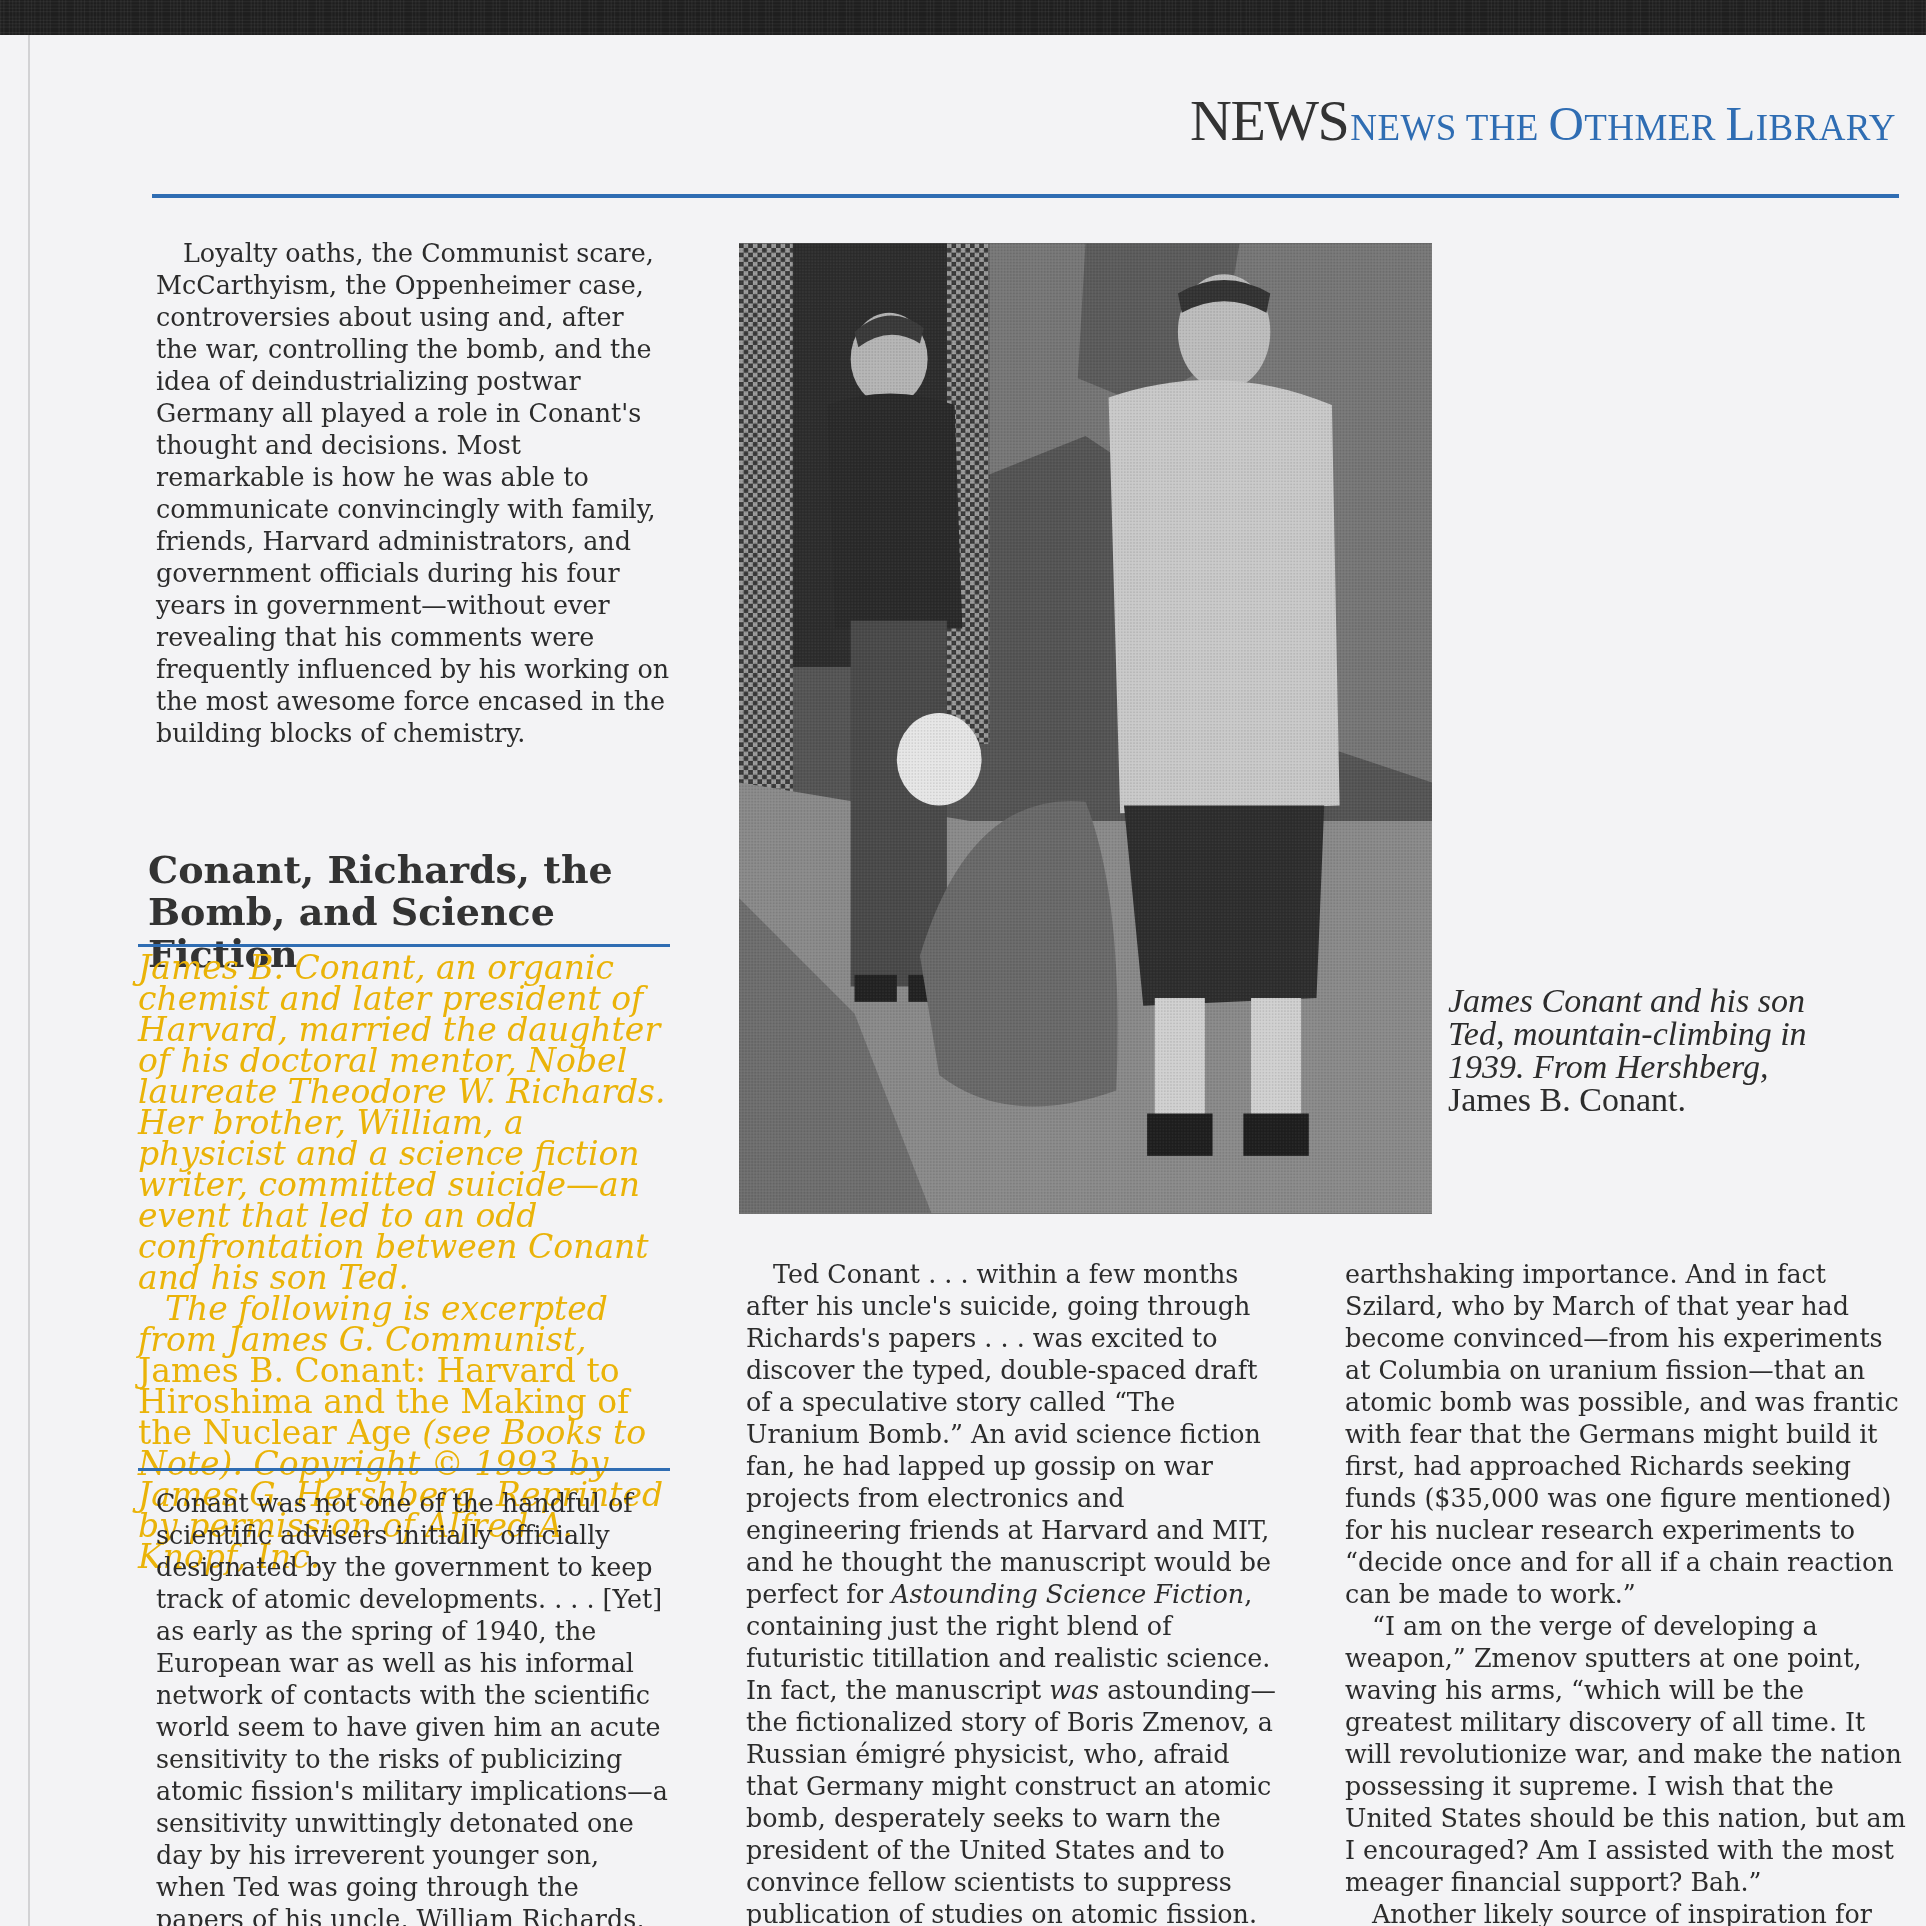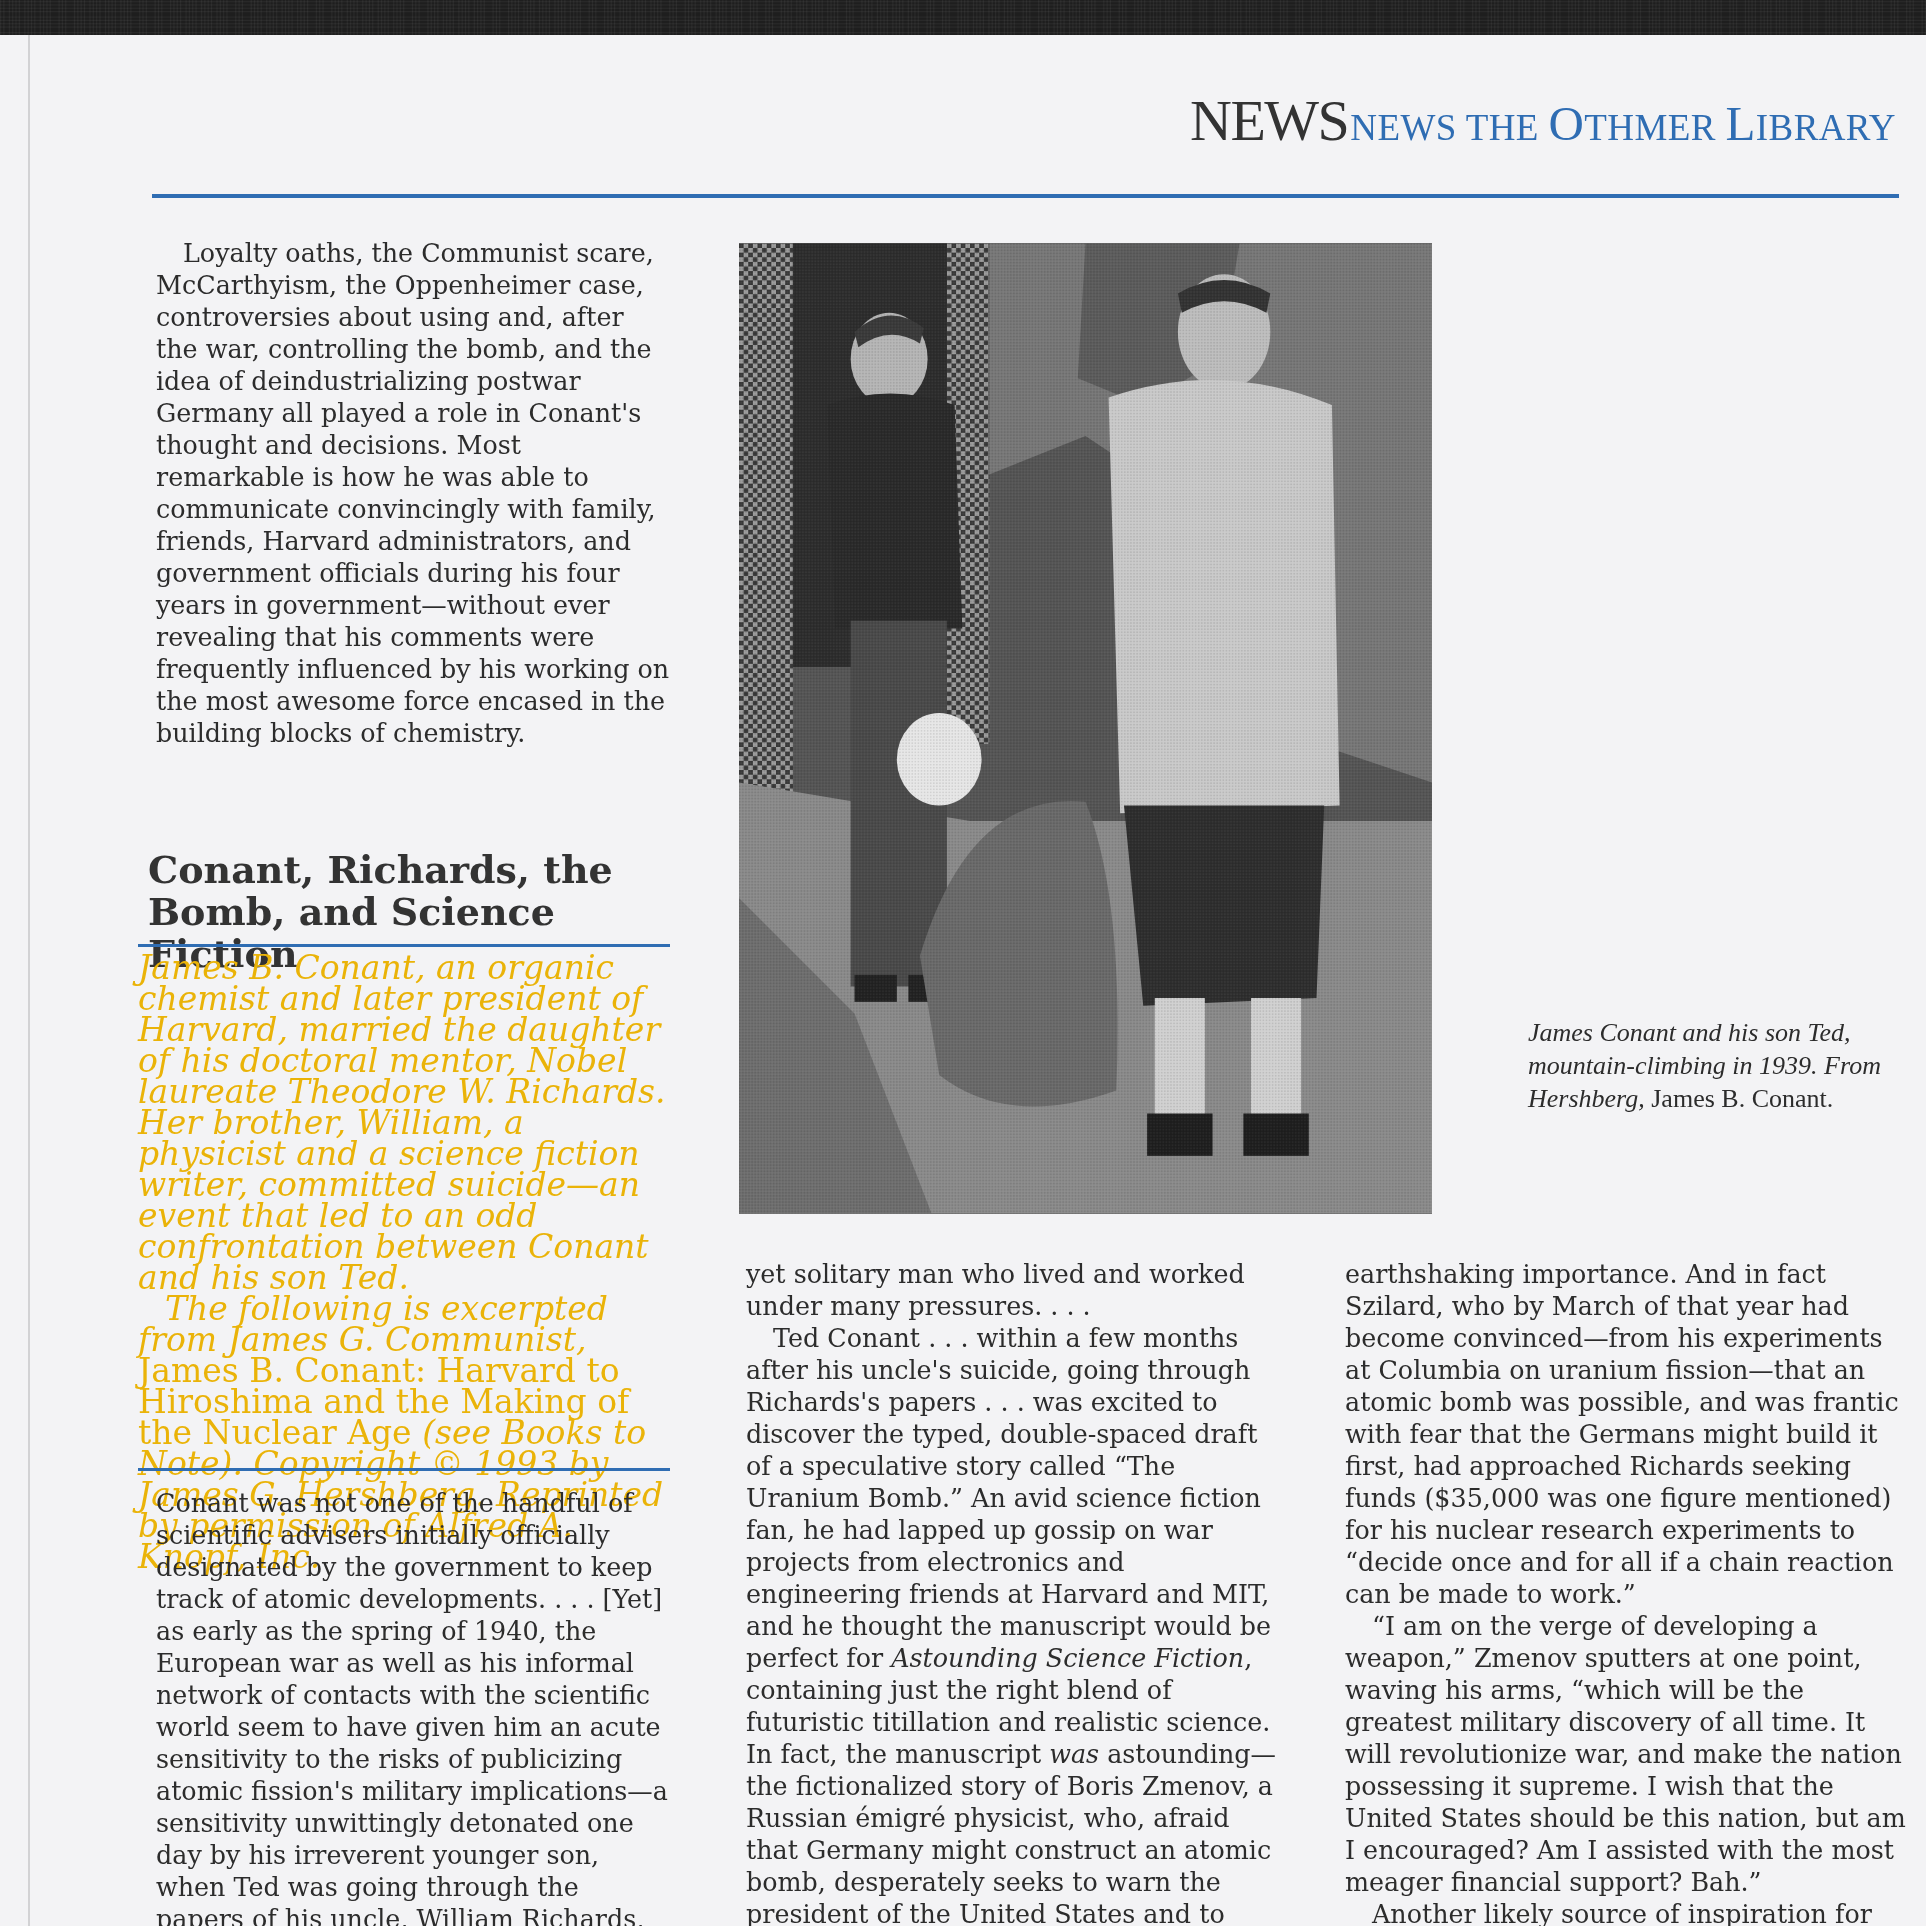--- a/index.html
+++ b/index.html
@@ -129,28 +129,27 @@
       top: 243px;
       width: 693px;
       height: 971px;
       background: #6c6c6c;
       overflow: hidden;
     }
     .photo svg { display: block; }
 
     .caption {
       position: absolute;
-      left: 1528px;
+      left: 1448px;
       top: 984px;
       width: 385px;
       font-family: "Liberation Serif", serif;
-      font-size: 26px;
+      font-size: 34px;
       line-height: 33px;
       color: #2c2c2c;
-      margin-top: 32px;
     }
     .caption em { font-style: italic; }
   </style>
 </head>
 <body>
 
 <div class="page"></div>
 <div class="gutter-line"></div>
 
 <div class="masthead">
@@ -225,21 +224,20 @@
     <rect x="1310" y="2260" width="170" height="110" fill="#1f1f1f"></rect>
     <rect width="1800" height="2520" fill="url(#grain)"></rect>
   </svg>
 </div>
 
 <div class="caption">
   <em>James Conant and his son Ted, mountain-climbing in 1939. From Hershberg, </em><span>James B. Conant.</span>
 </div>
 
 <div class="col col-mid body-mid">
-  <p>yet solitary man who lived and worked under many pressures. . . .</p>
   <p class="indent"><span>Ted Conant . . . within a few months after his uncle's suicide, going through Richards's papers . . . was excited to discover the typed, double-spaced draft of a speculative story called “The Uranium Bomb.” An avid science fiction fan, he had lapped up gossip on war projects from electronics and engineering friends at Harvard and MIT, and he thought the manuscript would be perfect for </span><em>Astounding Science Fiction</em><span>, containing just the right blend of futuristic titillation and realistic science. In fact, the manuscript </span><em>was</em><span> astounding—the fictionalized story of Boris Zmenov, a Russian émigré physicist, who, afraid that Germany might construct an atomic bomb, desperately seeks to warn the president of the United States and to convince fellow scientists to suppress publication of studies on atomic fission. Richards's story contained an amazingly accurate description of the principles that were in fact to be used in the gun-type uranium weapon dropped on Hiroshima five years later. It also bore astonishing resemblance to the real-life activities of the Hungarian refugee scientists Szilard, Wigner, and Teller in 1939, right down to their frustration at the difficulty of persuading government officials of the weapon's potentially</span></p>
 </div>
 
 <div class="col col-right body-right">
   <p>earthshaking importance. And in fact Szilard, who by March of that year had become convinced—from his experiments at Columbia on uranium fission—that an atomic bomb was possible, and was frantic with fear that the Germans might build it first, had approached Richards seeking funds ($35,000 was one figure mentioned) for his nuclear research experiments to “decide once and for all if a chain reaction can be made to work.”</p>
   <p class="indent">“I am on the verge of developing a weapon,” Zmenov sputters at one point, waving his arms, “which will be the greatest military discovery of all time. It will revolutionize war, and make the nation possessing it supreme. I wish that the United States should be this nation, but am I encouraged? Am I assisted with the most meager financial support? Bah.”</p>
   <p class="indent">Another likely source of inspiration for Richards's protagonist was his close friend, the chemist and Russian émigré George B. Kistiakowsky. The two scientists had become friends while teaching chemistry at Princeton in the late 1920s, before Kistiakowsky was lured to Harvard's chemistry department by its prestigious chairman, Conant, who in turn developed a lifelong professional and</p>
 </div>
 
 

